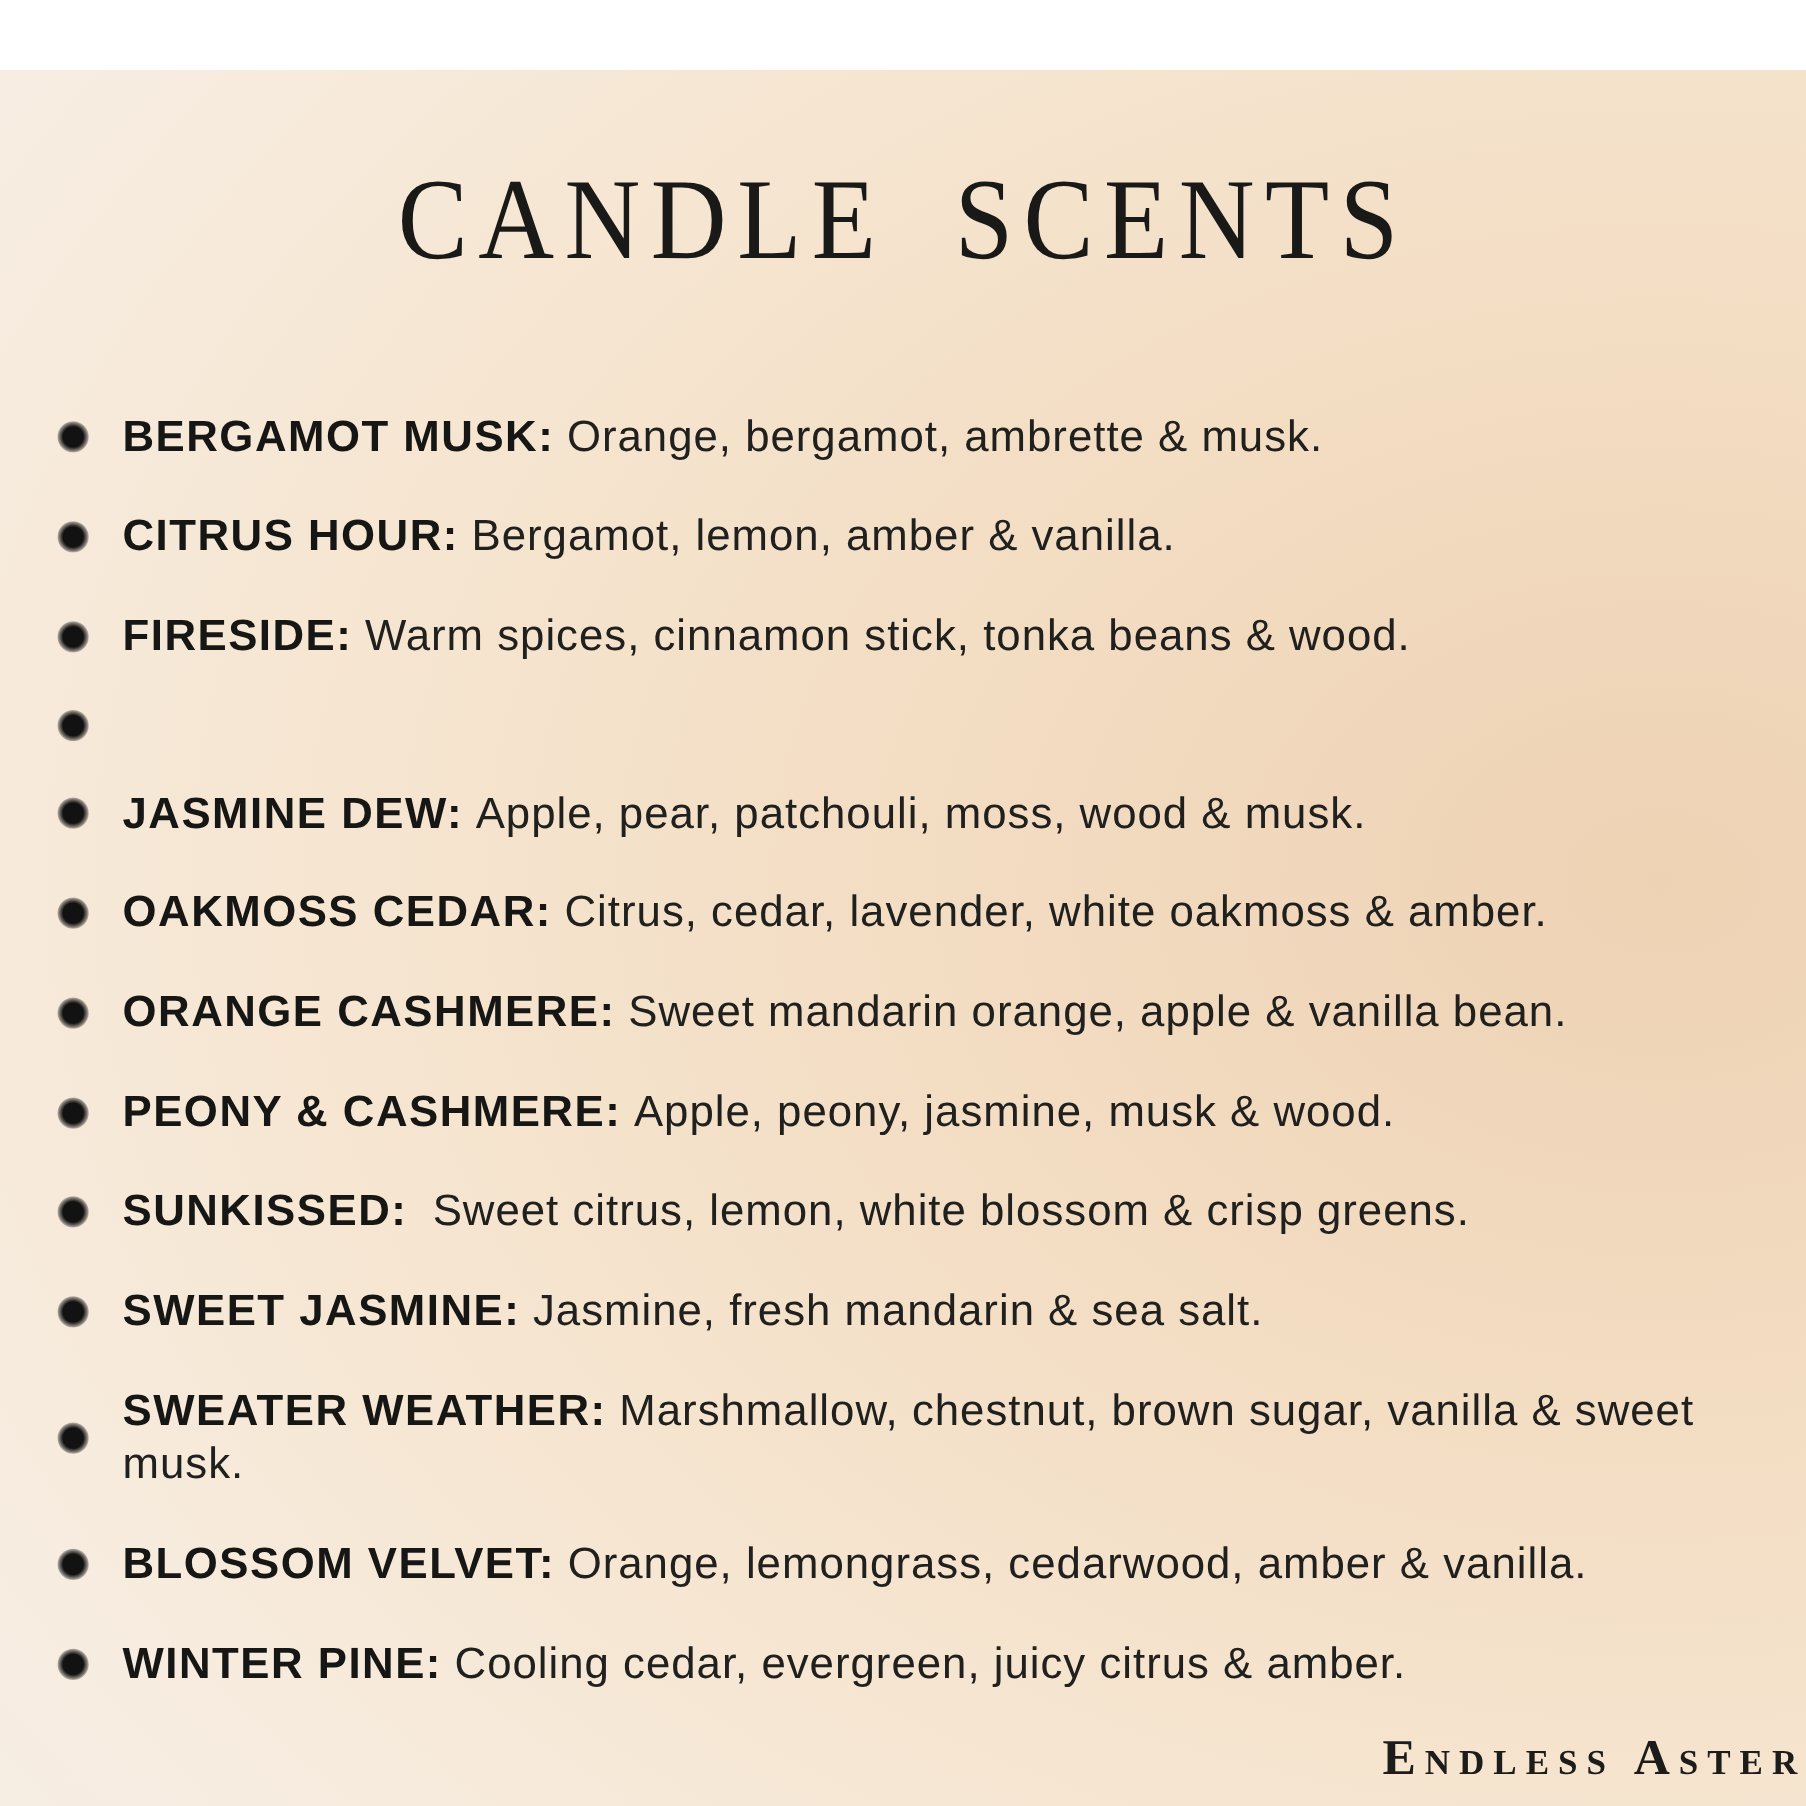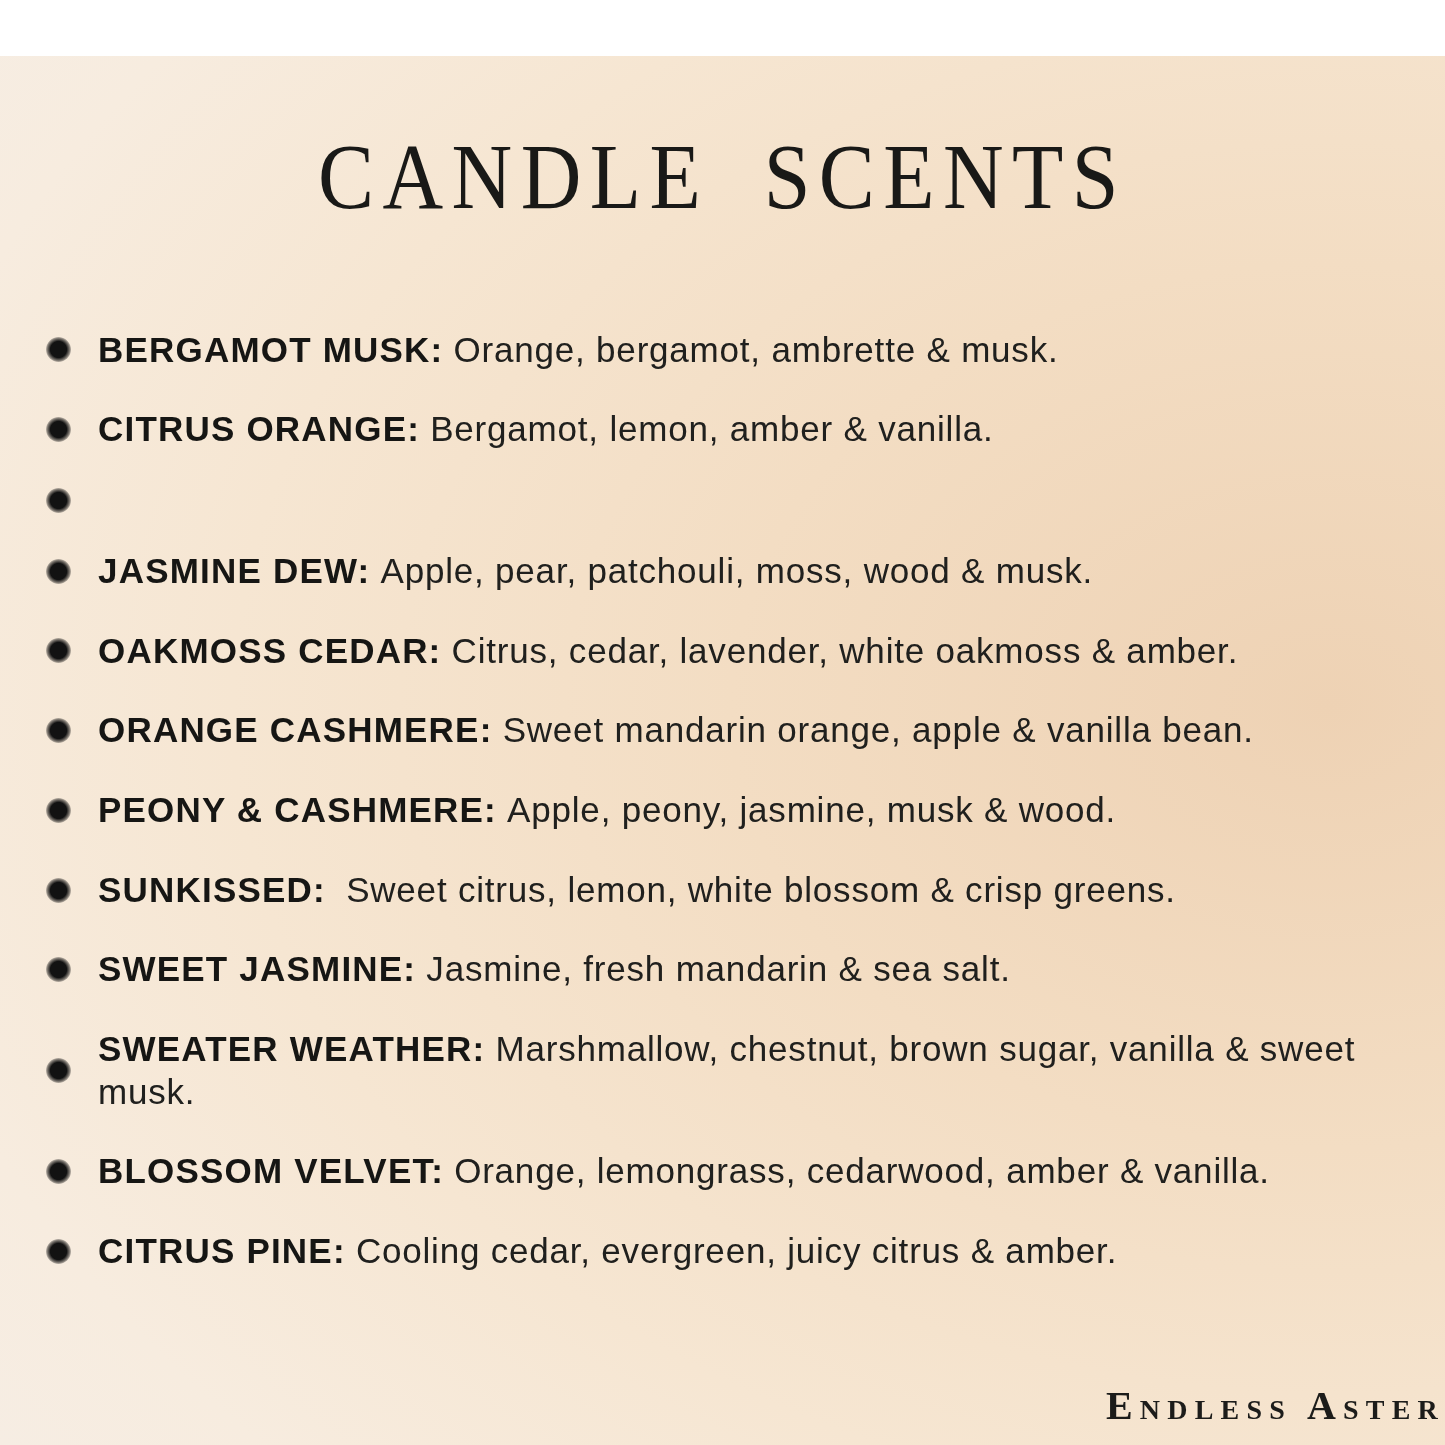--- a/index.html
+++ b/index.html
@@ -99,21 +99,25 @@
 
   <h1 class="title">CANDLE SCENTS</h1>
 
   <ul class="scent-list">
     <li class="scent-item">
       <span class="bullet"></span>
       <span class="scent-text"><span class="scent-label">BERGAMOT MUSK:</span> <span class="scent-desc">Orange, bergamot, ambrette &amp; musk.</span></span>
     </li>
     <li class="scent-item">
       <span class="bullet"></span>
-      <span class="scent-text"><span class="scent-label">CITRUS ORANGE:</span> <span class="scent-desc">Bergamot, lemon, amber &amp; vanilla.</span></span>
+      <span class="scent-text"><span class="scent-label">CITRUS HOUR:</span> <span class="scent-desc">Bergamot, lemon, amber &amp; vanilla.</span></span>
+    </li>
+    <li class="scent-item">
+      <span class="bullet"></span>
+      <span class="scent-text"><span class="scent-label">FIRESIDE:</span> <span class="scent-desc">Warm spices, cinnamon stick, tonka beans &amp; wood.</span></span>
     </li>
     <li class="scent-item">
       <span class="bullet"></span>
     </li>
     <li class="scent-item">
       <span class="bullet"></span>
       <span class="scent-text"><span class="scent-label">JASMINE DEW:</span> <span class="scent-desc">Apple, pear, patchouli, moss, wood &amp; musk.</span></span>
     </li>
     <li class="scent-item">
       <span class="bullet"></span>
@@ -138,19 +142,19 @@
     <li class="scent-item">
       <span class="bullet"></span>
       <span class="scent-text"><span class="scent-label">SWEATER WEATHER:</span> <span class="scent-desc">Marshmallow, chestnut, brown sugar, vanilla &amp; sweet musk.</span></span>
     </li>
     <li class="scent-item">
       <span class="bullet"></span>
       <span class="scent-text"><span class="scent-label">BLOSSOM VELVET:</span> <span class="scent-desc">Orange, lemongrass, cedarwood, amber &amp; vanilla.</span></span>
     </li>
     <li class="scent-item">
       <span class="bullet"></span>
-      <span class="scent-text"><span class="scent-label">CITRUS PINE:</span> <span class="scent-desc">Cooling cedar, evergreen, juicy citrus &amp; amber.</span></span>
+      <span class="scent-text"><span class="scent-label">WINTER PINE:</span> <span class="scent-desc">Cooling cedar, evergreen, juicy citrus &amp; amber.</span></span>
     </li>
   </ul>
 
   <div class="brand">Endless Aster</div>
 
 </div>
 
 </body></html>

